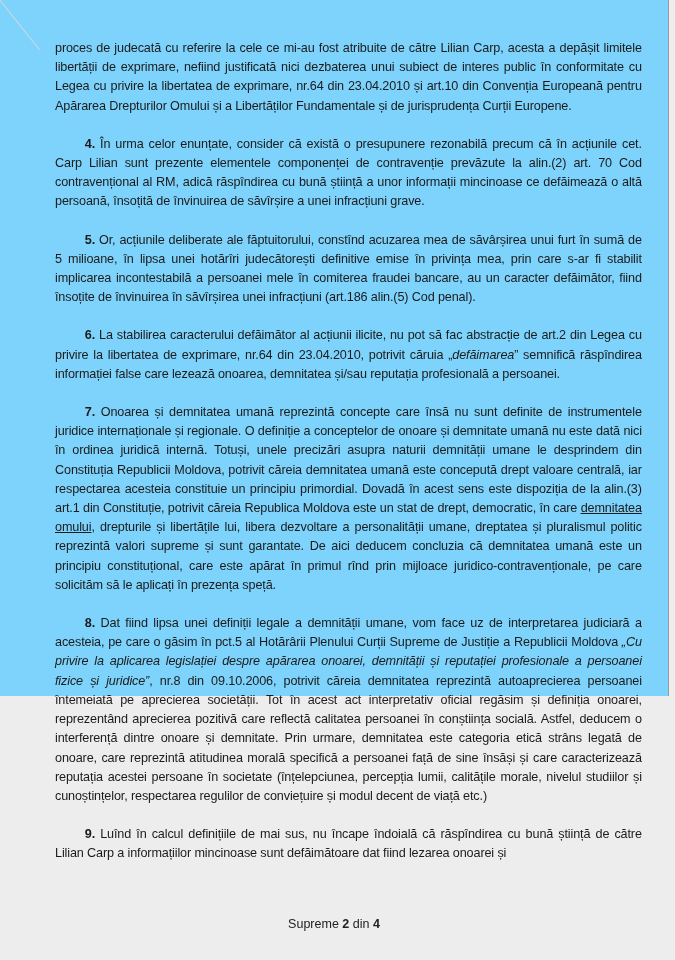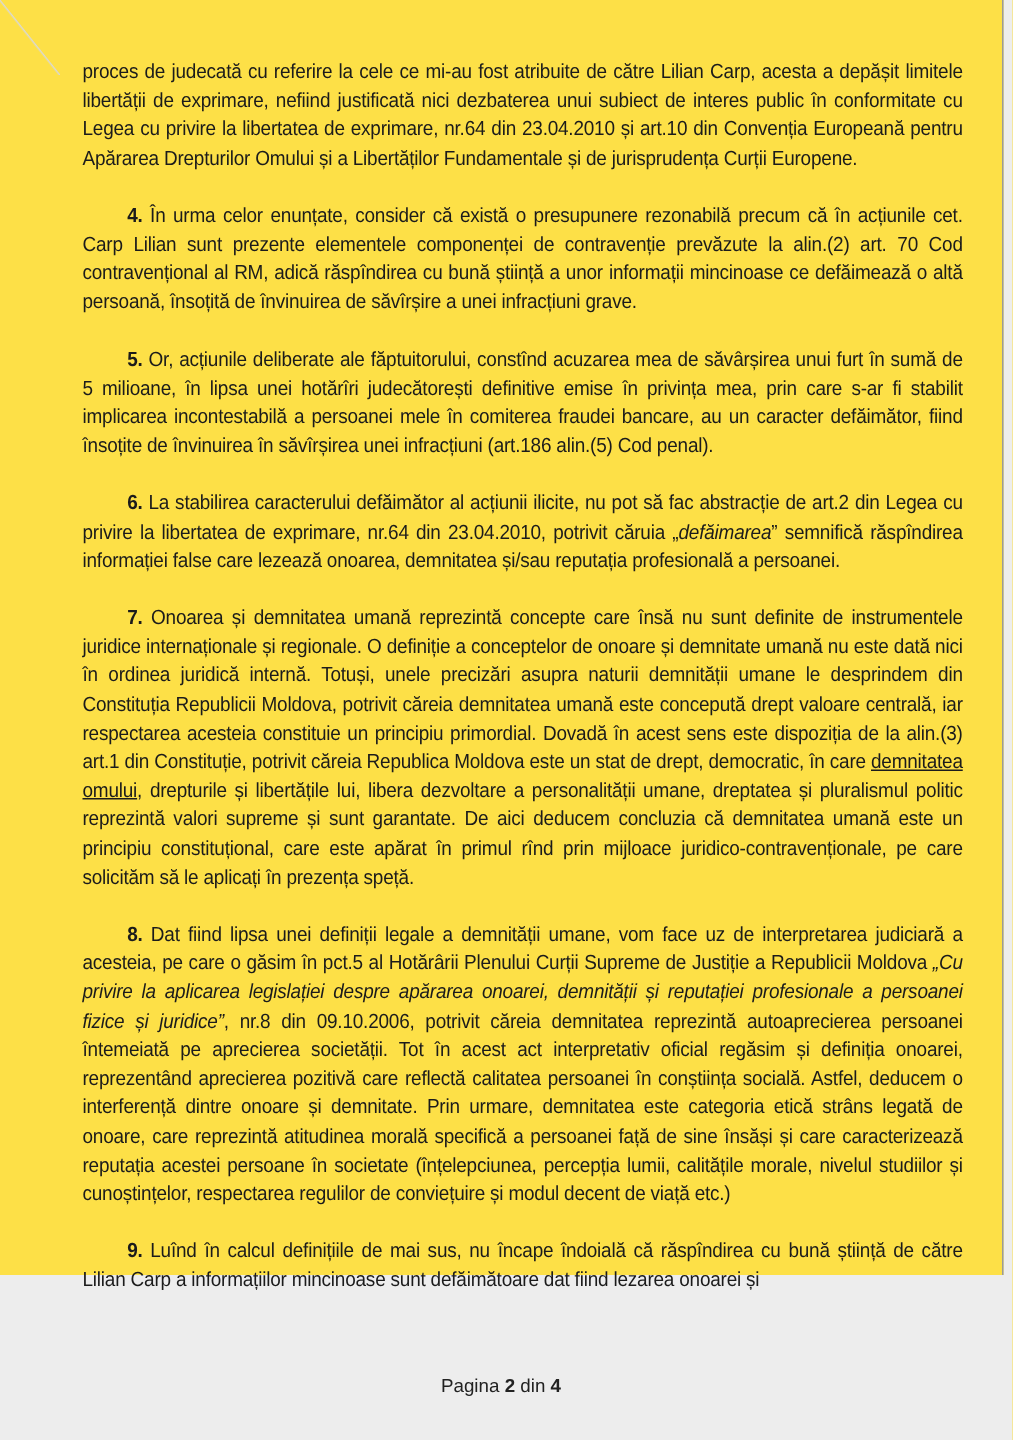--- a/index.html
+++ b/index.html
@@ -4,22 +4,22 @@
 <style>
   html, body { margin: 0; padding: 0; }
   body {
     width: 675px; height: 960px; overflow: hidden;
     background: #ededed;
     font-family: "Liberation Sans", sans-serif;
     position: relative;
   }
   .page {
     position: absolute; left: 0; top: 0;
-    width: 668px; height: 850px;
-    background: #fde047;
+    width: 668px; height: 696px;
+    background: #7dd3fc;
     border-right: 1px solid #9a9a9a;
   }
   .fold {
     position: absolute; left: 0; top: 0;
     width: 40px; height: 50px;
     background: linear-gradient(to bottom left, transparent 49%, #d8d8d8 50%, transparent 52%);
   }
   .body-text {
     position: absolute; left: 55px; top: 38px; width: 587px;
     font-family: "Liberation Sans", sans-serif;
@@ -49,18 +49,18 @@
   <div class="body-text" id="body-text">
       <p class="para"><span>proces de judecată cu referire la cele ce mi-au fost atribuite de către Lilian Carp, acesta a depășit limitele libertății de exprimare, nefiind justificată nici dezbaterea unui subiect de interes public în conformitate cu Legea cu privire la libertatea de exprimare, nr.64 din 23.04.2010 și art.10 din Convenția Europeană pentru Apărarea Drepturilor Omului și a Libertăților Fundamentale și de jurisprudența Curții Europene.</span></p>
       <p class="para num"><b>4.</b> <span>În urma celor enunțate, consider că există o presupunere rezonabilă precum că în acțiunile cet. Carp Lilian sunt prezente elementele componenței de contravenție prevăzute la alin.(2) art. 70 Cod contravențional al RM, adică răspîndirea cu bună știință a unor informații mincinoase ce defăimează o altă persoană, însoțită de învinuirea de săvîrșire a unei infracțiuni grave.</span></p>
       <p class="para num"><b>5.</b> <span>Or, acțiunile deliberate ale făptuitorului, constînd acuzarea mea de săvârșirea unui furt în sumă de 5 milioane, în lipsa unei hotărîri judecătorești definitive emise în privința mea, prin care s-ar fi stabilit implicarea incontestabilă a persoanei mele în comiterea fraudei bancare, au un caracter defăimător, fiind însoțite de învinuirea în săvîrșirea unei infracțiuni (art.186 alin.(5) Cod penal).</span></p>
       <p class="para num"><b>6.</b> <span>La stabilirea caracterului defăimător al acțiunii ilicite, nu pot să fac abstracție de art.2 din Legea cu privire la libertatea de exprimare, nr.64 din 23.04.2010, potrivit căruia „</span><i>defăimarea</i><span>” semnifică  răspîndirea informației false care lezează onoarea, demnitatea și/sau reputația profesională a persoanei.</span></p>
       <p class="para num"><b>7.</b> <span>Onoarea și demnitatea umană reprezintă concepte care însă nu sunt definite de instrumentele juridice internaționale și regionale. O definiție a conceptelor de onoare și demnitate umană nu este dată nici în ordinea juridică internă. Totuși, unele precizări asupra naturii demnității umane le desprindem din Constituția Republicii Moldova, potrivit căreia demnitatea umană este concepută drept valoare centrală, iar respectarea acesteia constituie un principiu primordial. Dovadă în acest sens este dispoziția de la alin.(3) art.1 din Constituție, potrivit căreia Republica Moldova este un stat de drept, democratic, în care </span><span class="u">demnitatea omului</span><span>, drepturile și libertățile lui, libera dezvoltare a personalității umane, dreptatea și pluralismul politic reprezintă valori supreme și sunt garantate. De aici deducem concluzia că demnitatea umană este un principiu constituțional, care este apărat în primul rînd prin mijloace juridico-contravenționale, pe care solicităm să le aplicați în prezența speță.</span></p>
       <p class="para num"><b>8.</b> <span>Dat fiind lipsa unei definiții legale a demnității umane, vom face uz de interpretarea judiciară a acesteia, pe care o găsim în pct.5 al Hotărârii Plenului Curții Supreme de Justiție a Republicii Moldova </span><i>„Cu privire la aplicarea legislației despre apărarea onoarei, demnității și reputației profesionale a persoanei fizice și juridice”</i><span>, nr.8 din 09.10.2006, potrivit căreia demnitatea reprezintă autoaprecierea persoanei întemeiată pe aprecierea societății. Tot în acest act interpretativ oficial regăsim și definiția onoarei, reprezentând aprecierea pozitivă care reflectă calitatea persoanei în conștiința socială. Astfel, deducem o interferență dintre onoare și demnitate. Prin urmare, demnitatea este categoria etică strâns legată de onoare, care reprezintă atitudinea morală specifică a persoanei față de sine însăși și care caracterizează reputația acestei persoane în societate (înțelepciunea, percepția lumii, calitățile morale, nivelul studiilor și cunoștințelor, respectarea regulilor de conviețuire și modul decent de viață etc.)</span></p>
       <p class="para num"><b>9.</b> <span>Luînd în calcul definițiile de mai sus, nu încape îndoială că răspîndirea cu bună știință de către Lilian Carp a informațiilor mincinoase sunt defăimătoare dat fiind lezarea onoarei și</span></p>
     </div>
   <div class="footer">
-    <span>Pagina</span>
+    <span>Supreme</span>
     <b>2</b>
     <span>din</span>
     <b>4</b>
   </div>
 </div>
 
 </body></html>

